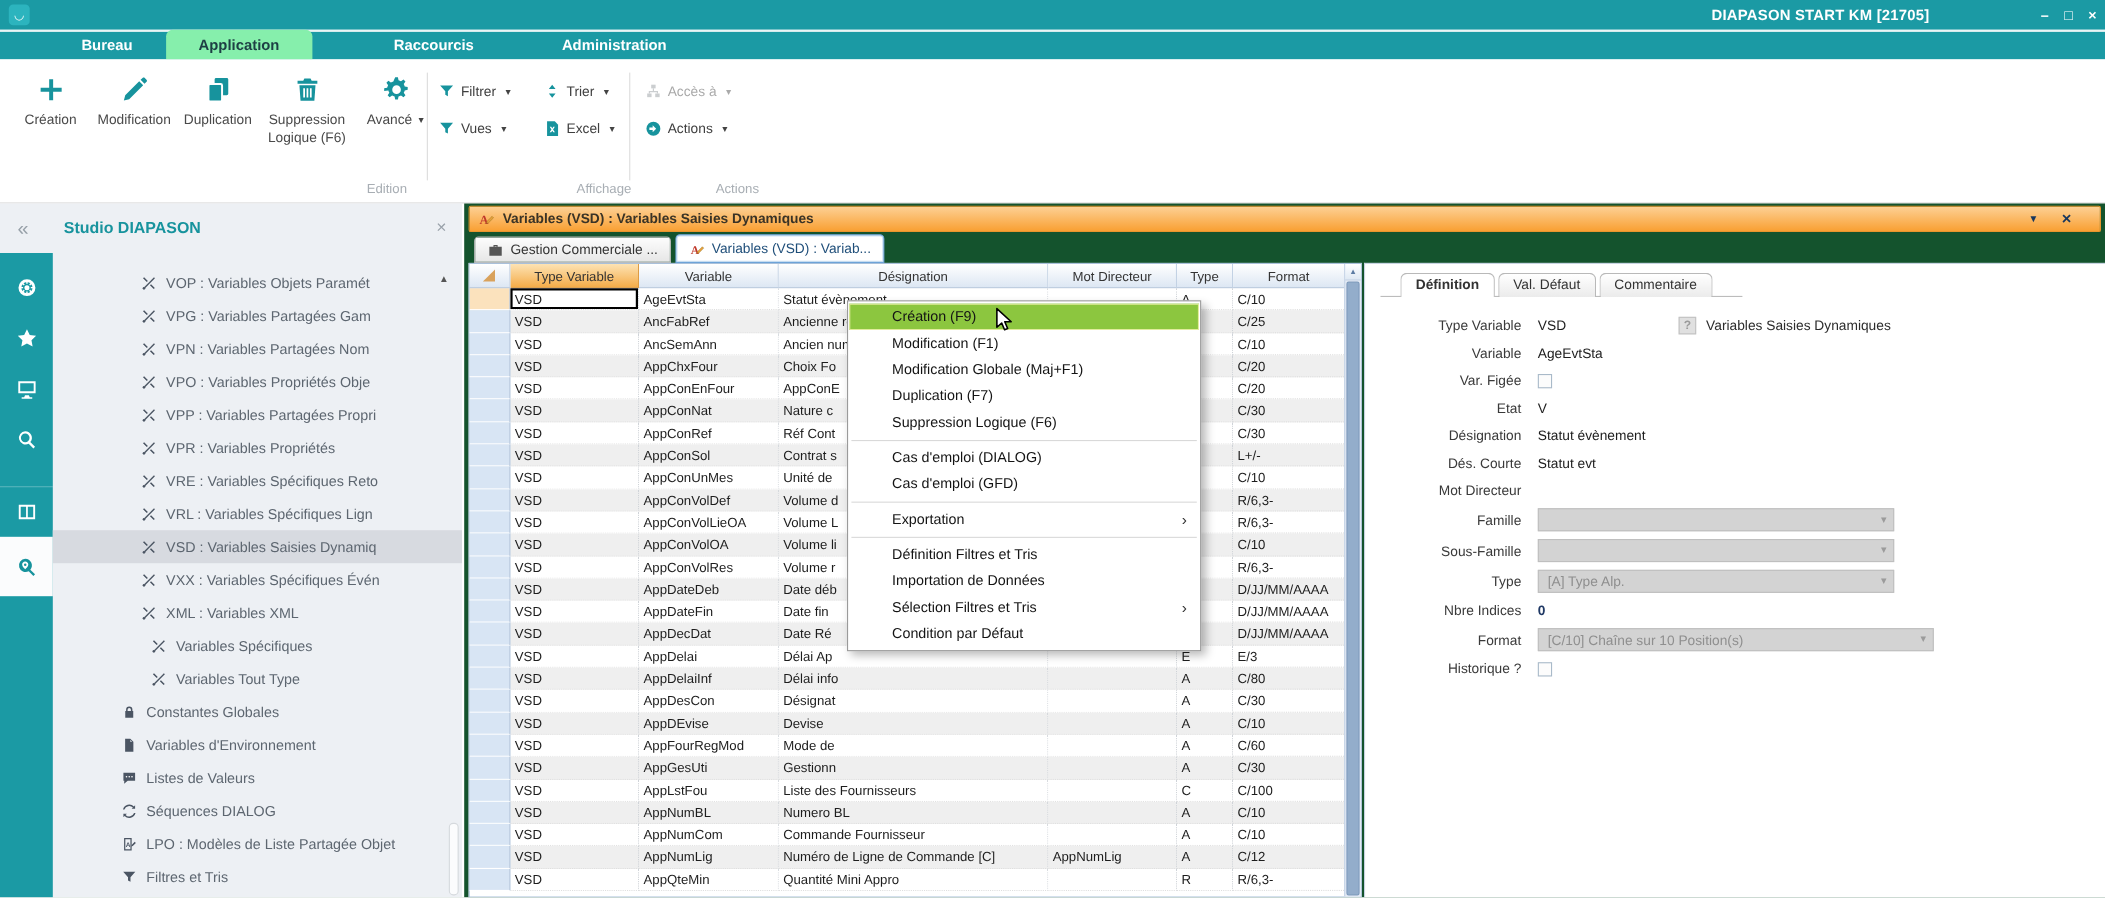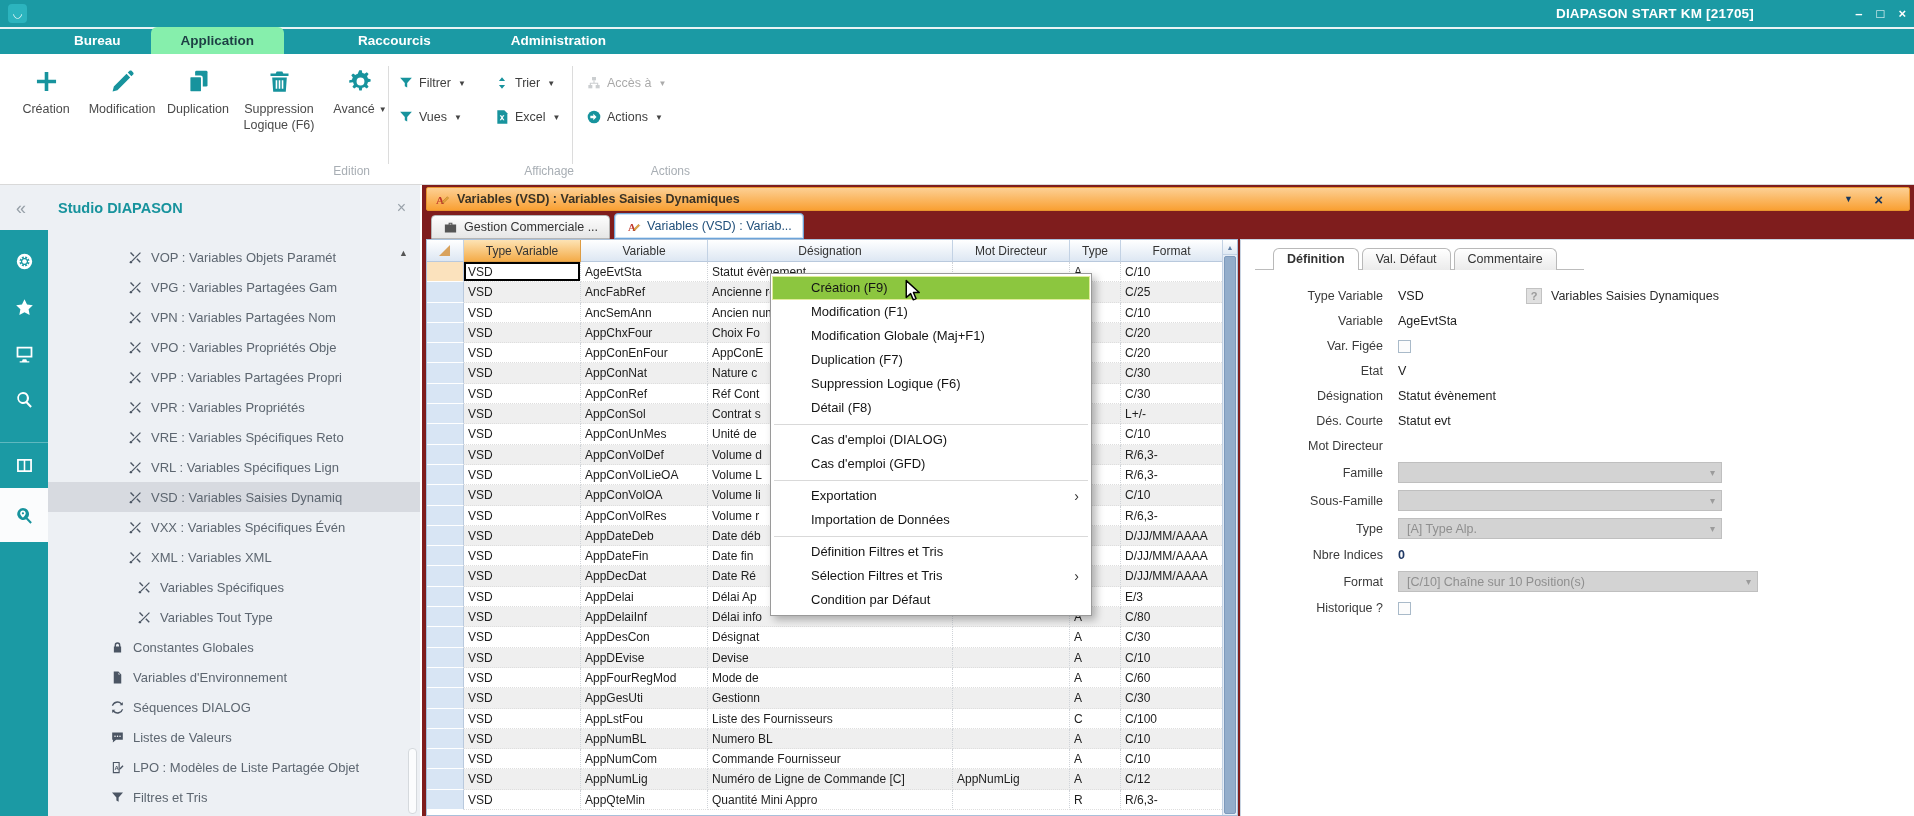--- a/index.html
+++ b/index.html
@@ -48,21 +48,21 @@
   .railitem:nth-child(5){margin-top:20px;border-top:1px solid rgba(255,255,255,.3)}
   .railitem.active{height:54px;background:#fbfcfd;color:#17939d}
   .tree{position:absolute;left:48px;top:45px;right:0;bottom:0;padding-top:12px}
   .titem{height:30px;display:flex;align-items:center;color:#5d6670;font-size:13px}
   .titem.lvl1{padding-left:62px}.titem.lvl2{padding-left:89px}.titem.lvl3{padding-left:80px}
   .titem.selected{background:#d7dae0}
   .ticon{width:15px;height:15px;margin-right:8px;color:#4b5563;flex:none}
   .tscrollup{position:absolute;right:12px;top:18px;font-size:9px;color:#555}
   .tthumb{position:absolute;right:3px;bottom:2px;width:9px;height:66px;background:#fbfcfd;border:1px solid #d5d9dd;border-radius:4px}
   
-  .main{position:absolute;left:422px;top:185px;right:0;bottom:0;background:#7f1d1d}
+  .main{position:absolute;left:422px;top:185px;right:0;bottom:0;background:#14532d}
   .obar{position:absolute;left:4px;right:4px;top:2px;height:24px;border:1px solid #e8952e;border-radius:2px;
     background:linear-gradient(#fdd094,#f9a033);display:flex;align-items:center}
   .obar .ic15{width:16px;height:16px;margin-left:7px;flex:none}
   .obar-title{margin-left:7px;font-weight:bold;font-size:12.5px;color:#3a3326}
   .obar-caret{position:absolute;right:56px;font-size:9px;color:#17365d}
   .obar-close{position:absolute;right:26px;font-size:15px;font-weight:bold;color:#17365d}
   .tabsrow{position:absolute;left:4px;right:4px;top:29px;height:25px;display:flex;align-items:flex-end}
   .dtab{height:24px;display:flex;align-items:center;gap:6px;padding:0 11px;margin-right:4px;font-size:12.5px;color:#333;
     border:1px solid #b5b5b5;border-radius:4px 4px 0 0;background:linear-gradient(#fdfdfd,#e6e6e6)}
   .tabsrow .dtab:first-child{margin-left:5px}
@@ -544,33 +544,33 @@
             <svg class="svgi" viewBox="0 0 24 24">
               <use href="#sym-file"></use>
             </svg>
           </span>
           <span class="tlabel">Variables d'Environnement</span>
         </div>
 
         <div class="titem lvl1">
           <span class="ticon ico">
             <svg class="svgi" viewBox="0 0 24 24">
+              <use href="#sym-chat"></use>
+            </svg>
+          </span>
+          <span class="tlabel">Listes de Valeurs</span>
+        </div>
+
+        <div class="titem lvl1">
+          <span class="ticon ico">
+            <svg class="svgi" viewBox="0 0 24 24">
               <use href="#sym-refresh"></use>
             </svg>
           </span>
           <span class="tlabel">Séquences DIALOG</span>
-        </div>
-
-        <div class="titem lvl1">
-          <span class="ticon ico">
-            <svg class="svgi" viewBox="0 0 24 24">
-              <use href="#sym-chat"></use>
-            </svg>
-          </span>
-          <span class="tlabel">Listes de Valeurs</span>
         </div>
 
         <div class="titem lvl1">
           <span class="ticon ico">
             <svg class="svgi" viewBox="0 0 24 24">
               <use href="#sym-doc-a"></use>
             </svg>
           </span>
           <span class="tlabel">LPO : Modèles de Liste Partagée Objet</span>
         </div>
@@ -929,47 +929,43 @@
         <div class="mi">
           <span>Duplication (F7)</span>
           
         </div>
 
         <div class="mi">
           <span>Suppression Logique (F6)</span>
           
         </div>
 
-        <div class="mi">
-          <span>Détail (F8)</span>
-          
-        </div>
 
         <div class="mi sep_before">
           <span>Cas d'emploi (DIALOG)</span>
           
         </div>
 
         <div class="mi">
           <span>Cas d'emploi (GFD)</span>
           
         </div>
 
         <div class="mi sep_before submenu">
           <span>Exportation</span>
           <span class="subarrow">›</span>
         </div>
 
+        <div class="mi sep_before">
+          <span>Définition Filtres et Tris</span>
+          
+        </div>
+
         <div class="mi">
           <span>Importation de Données</span>
-          
-        </div>
-
-        <div class="mi sep_before">
-          <span>Définition Filtres et Tris</span>
           
         </div>
 
         <div class="mi submenu">
           <span>Sélection Filtres et Tris</span>
           <span class="subarrow">›</span>
         </div>
 
         <div class="mi">
           <span>Condition par Défaut</span>

